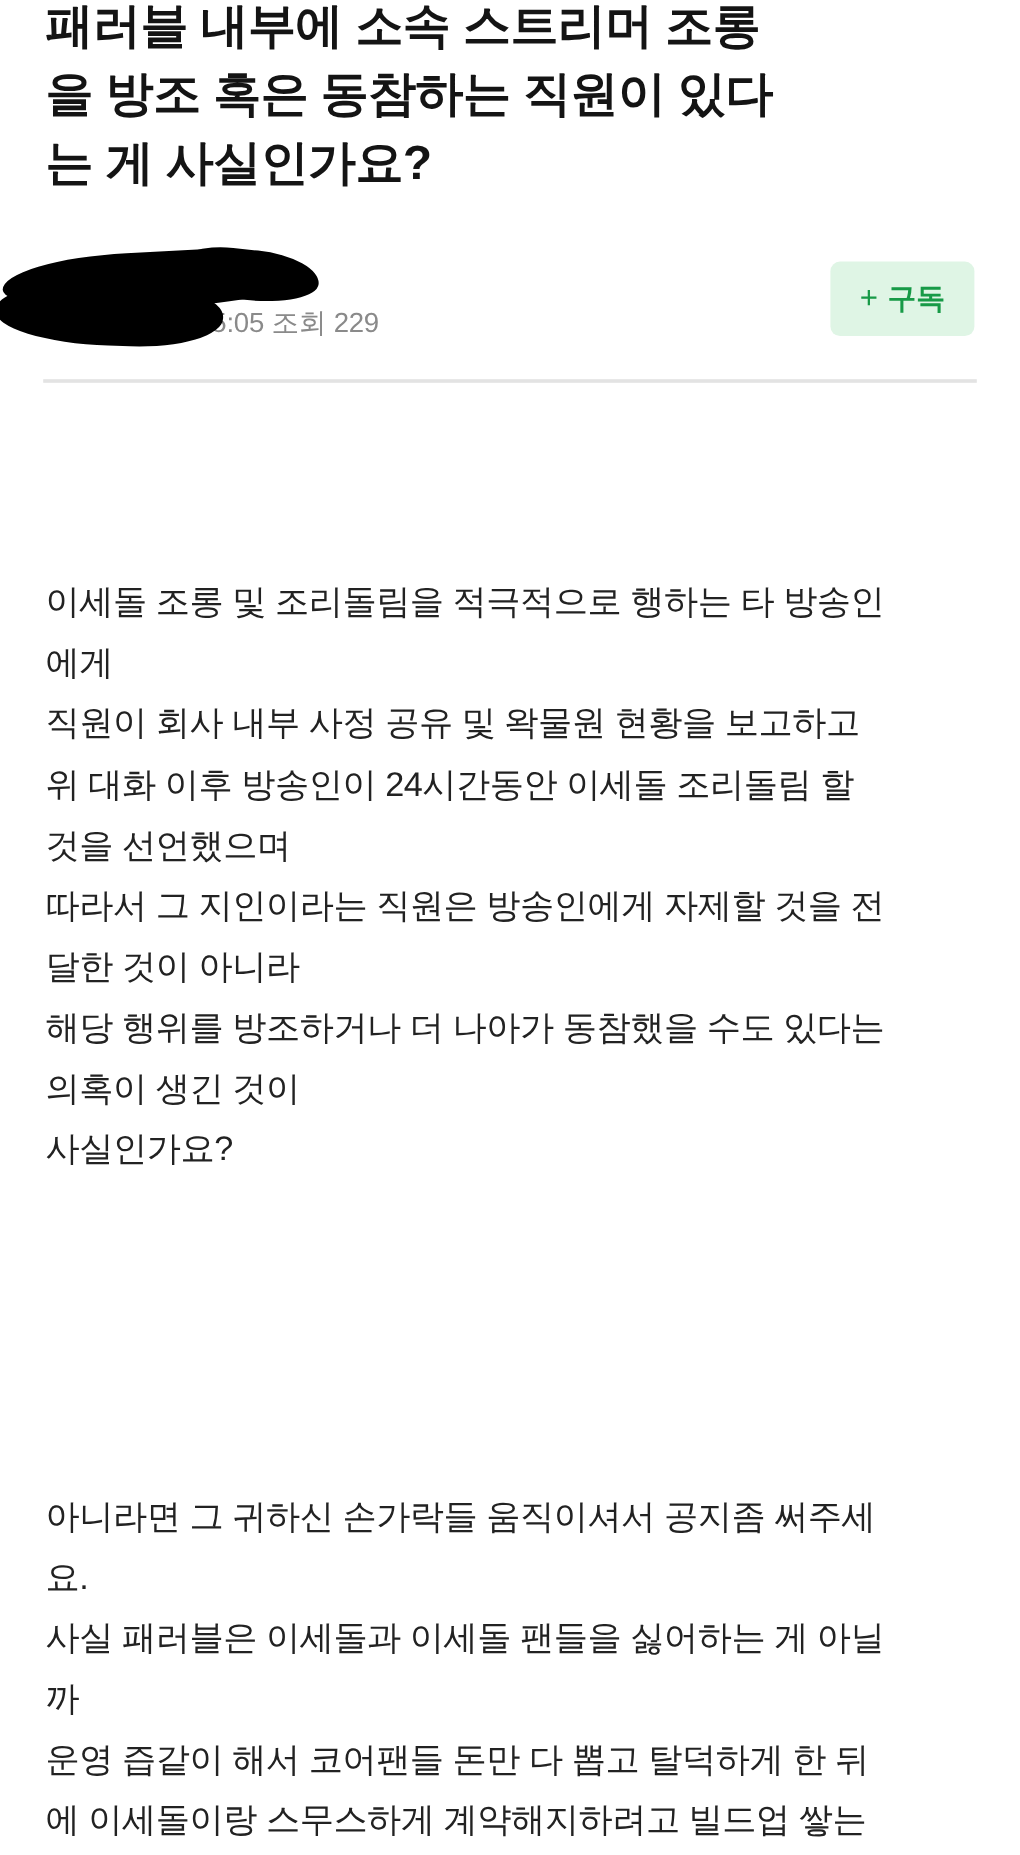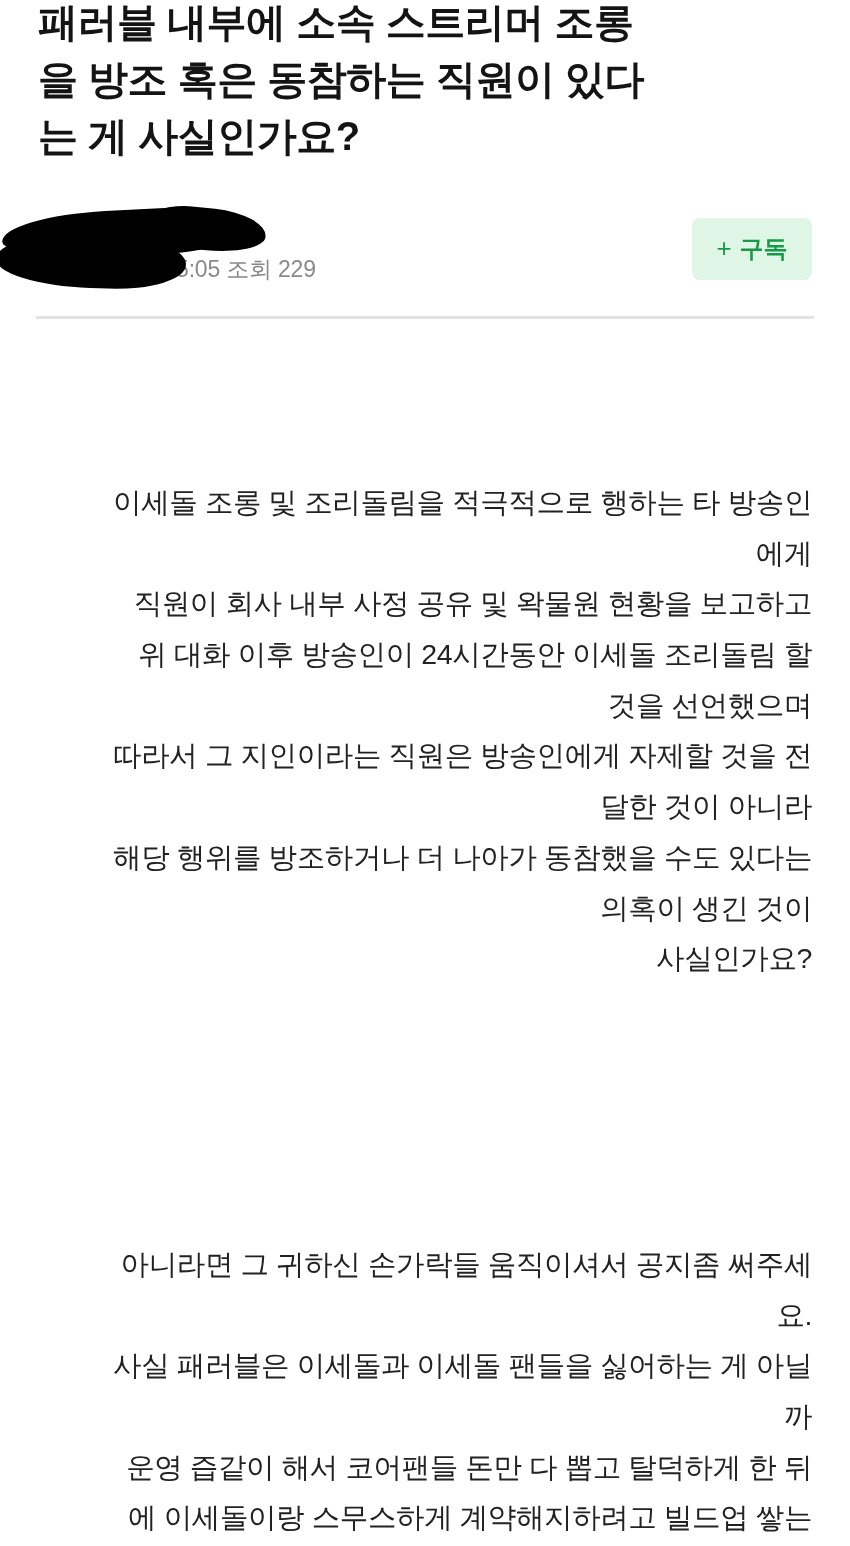--- a/index.html
+++ b/index.html
@@ -177,21 +177,21 @@
   
   .post-body {
     margin-top: 56px;
     font-size: 28.5px;
     line-height: 1.78;
     color: #222;
     letter-spacing: -0.4px;
     white-space: pre-wrap;
     word-break: keep-all;
   }
-  .post-body .para { margin: 0; text-align: right; }
+  .post-body .para { margin: 0; }
   .post-body .spacer { height: 52px; }
 </style>
 </head>
 <body>
 
 <div class="page">
 
   <h1 class="post-title">패러블 내부에 소속 스트리머 조롱
 을 방조 혹은 동참하는 직원이 있다
 는 게 사실인가요?</h1>

